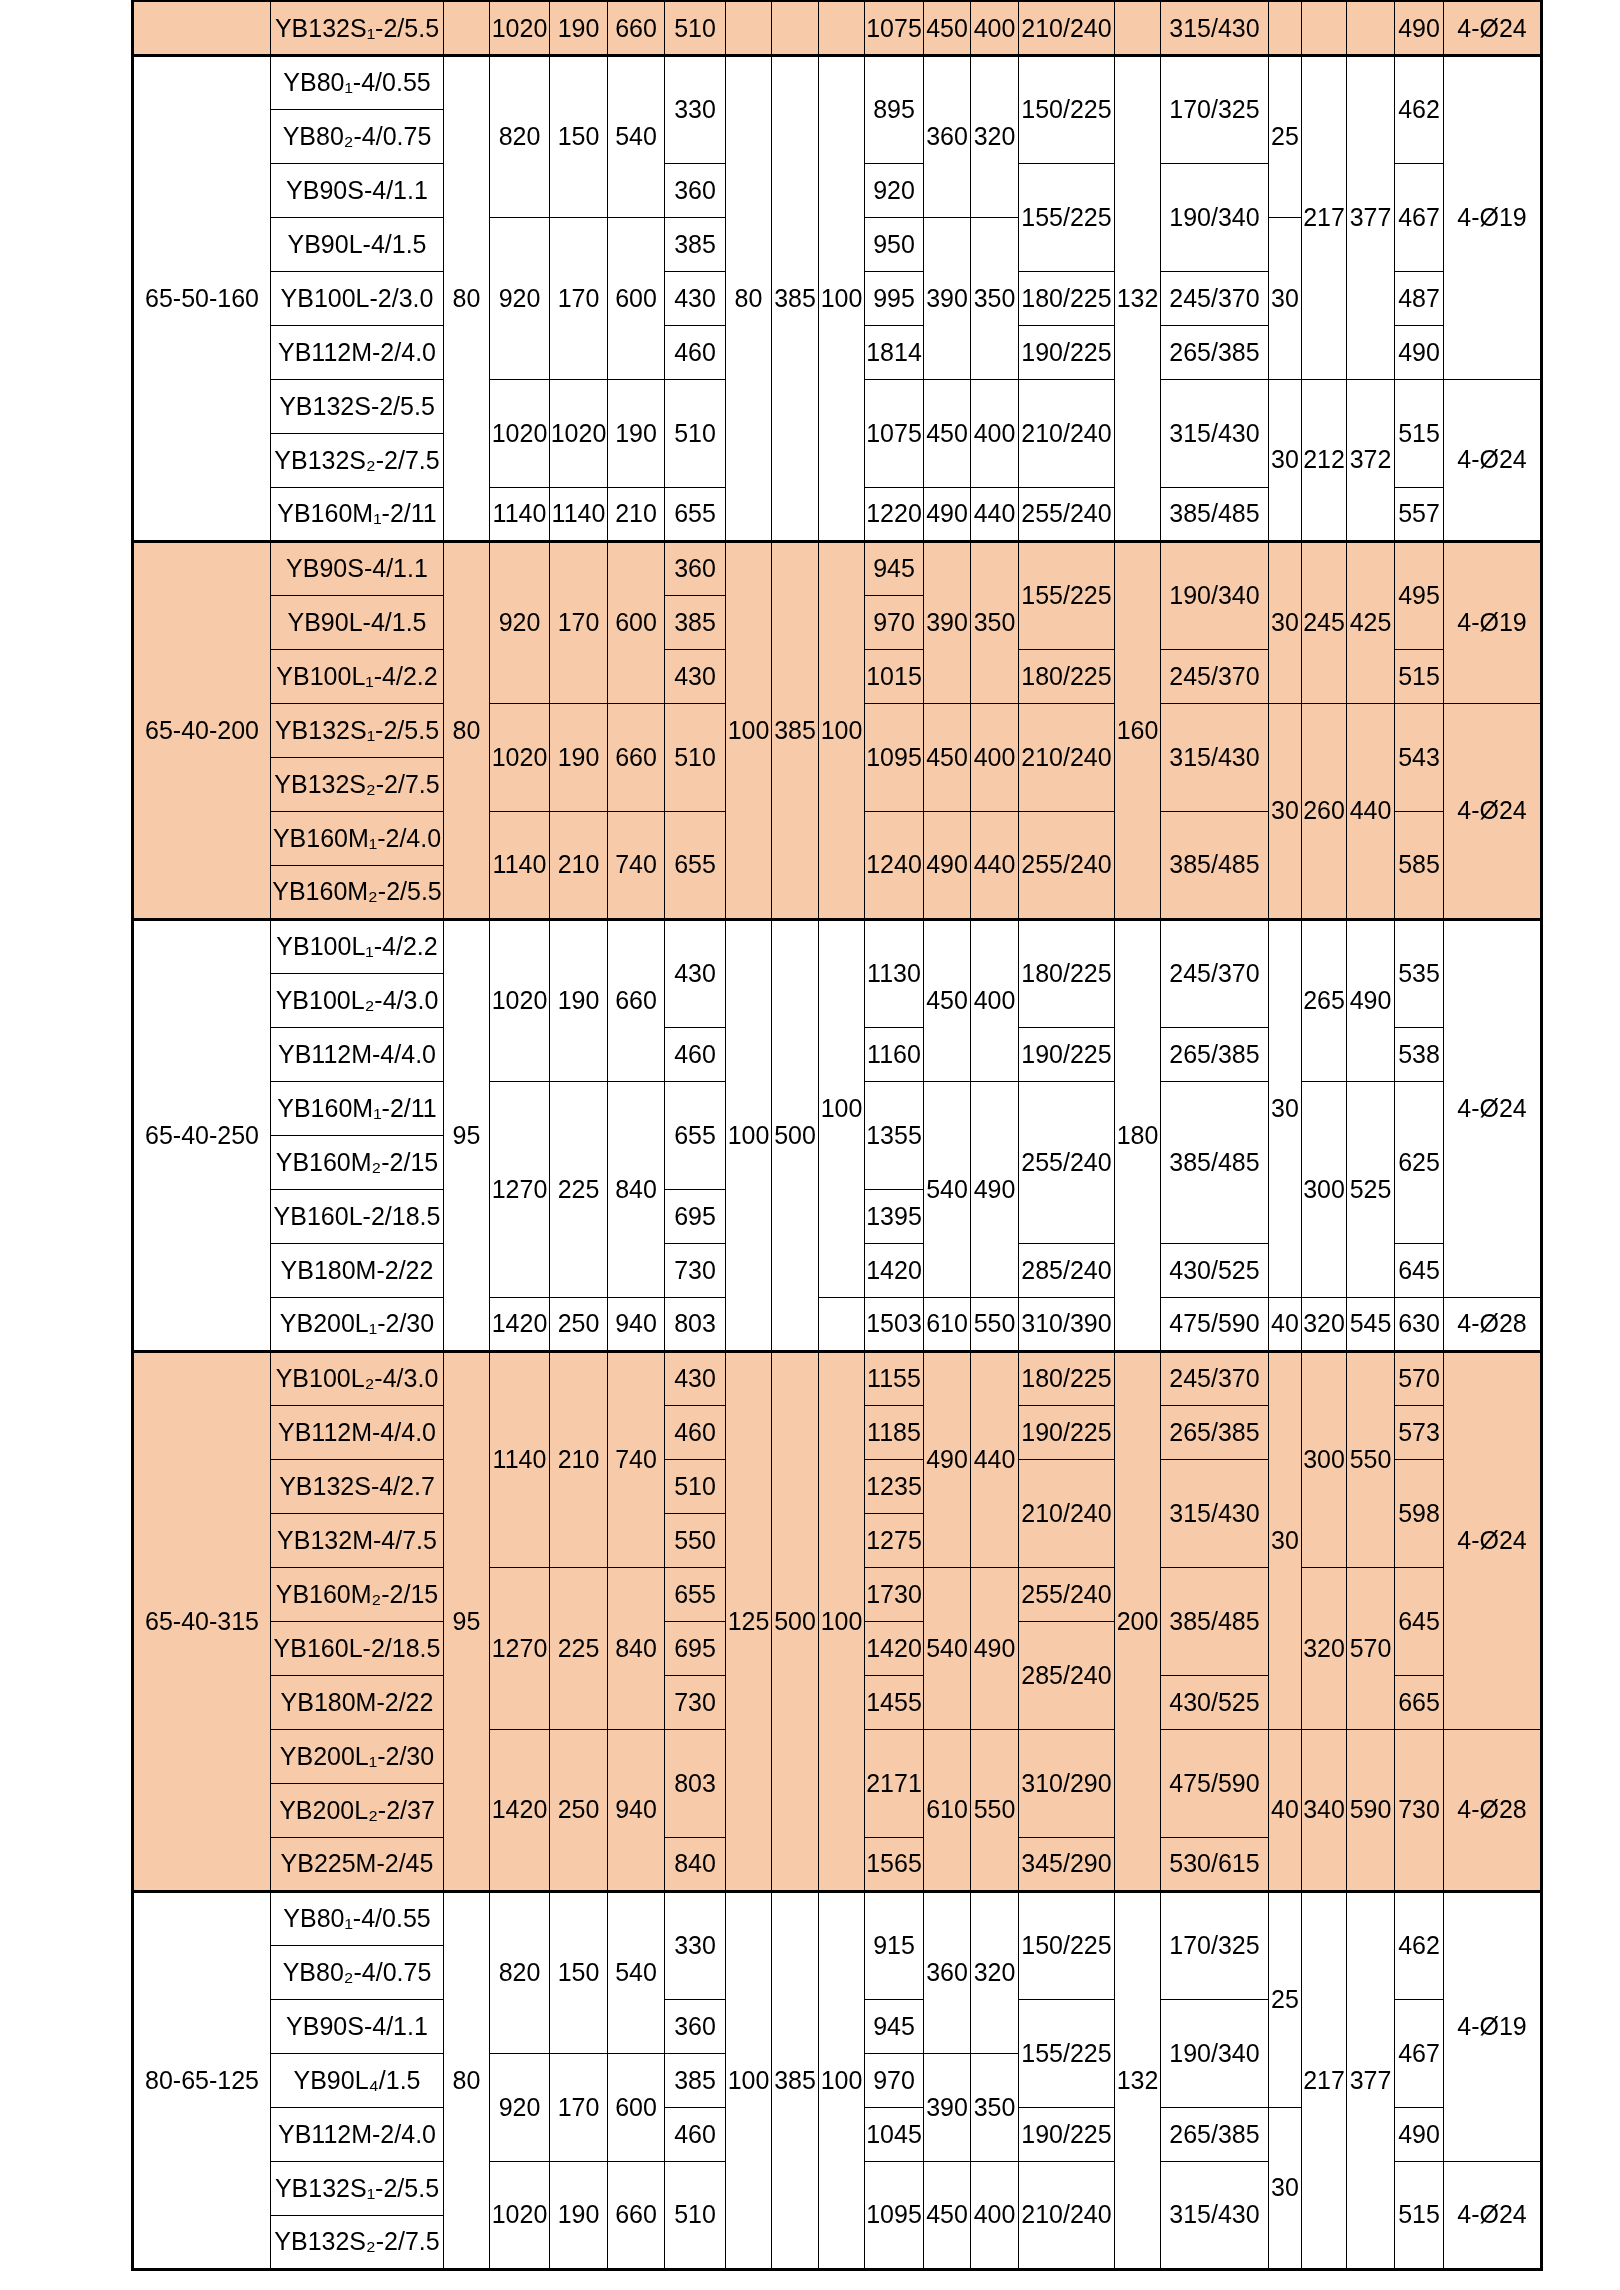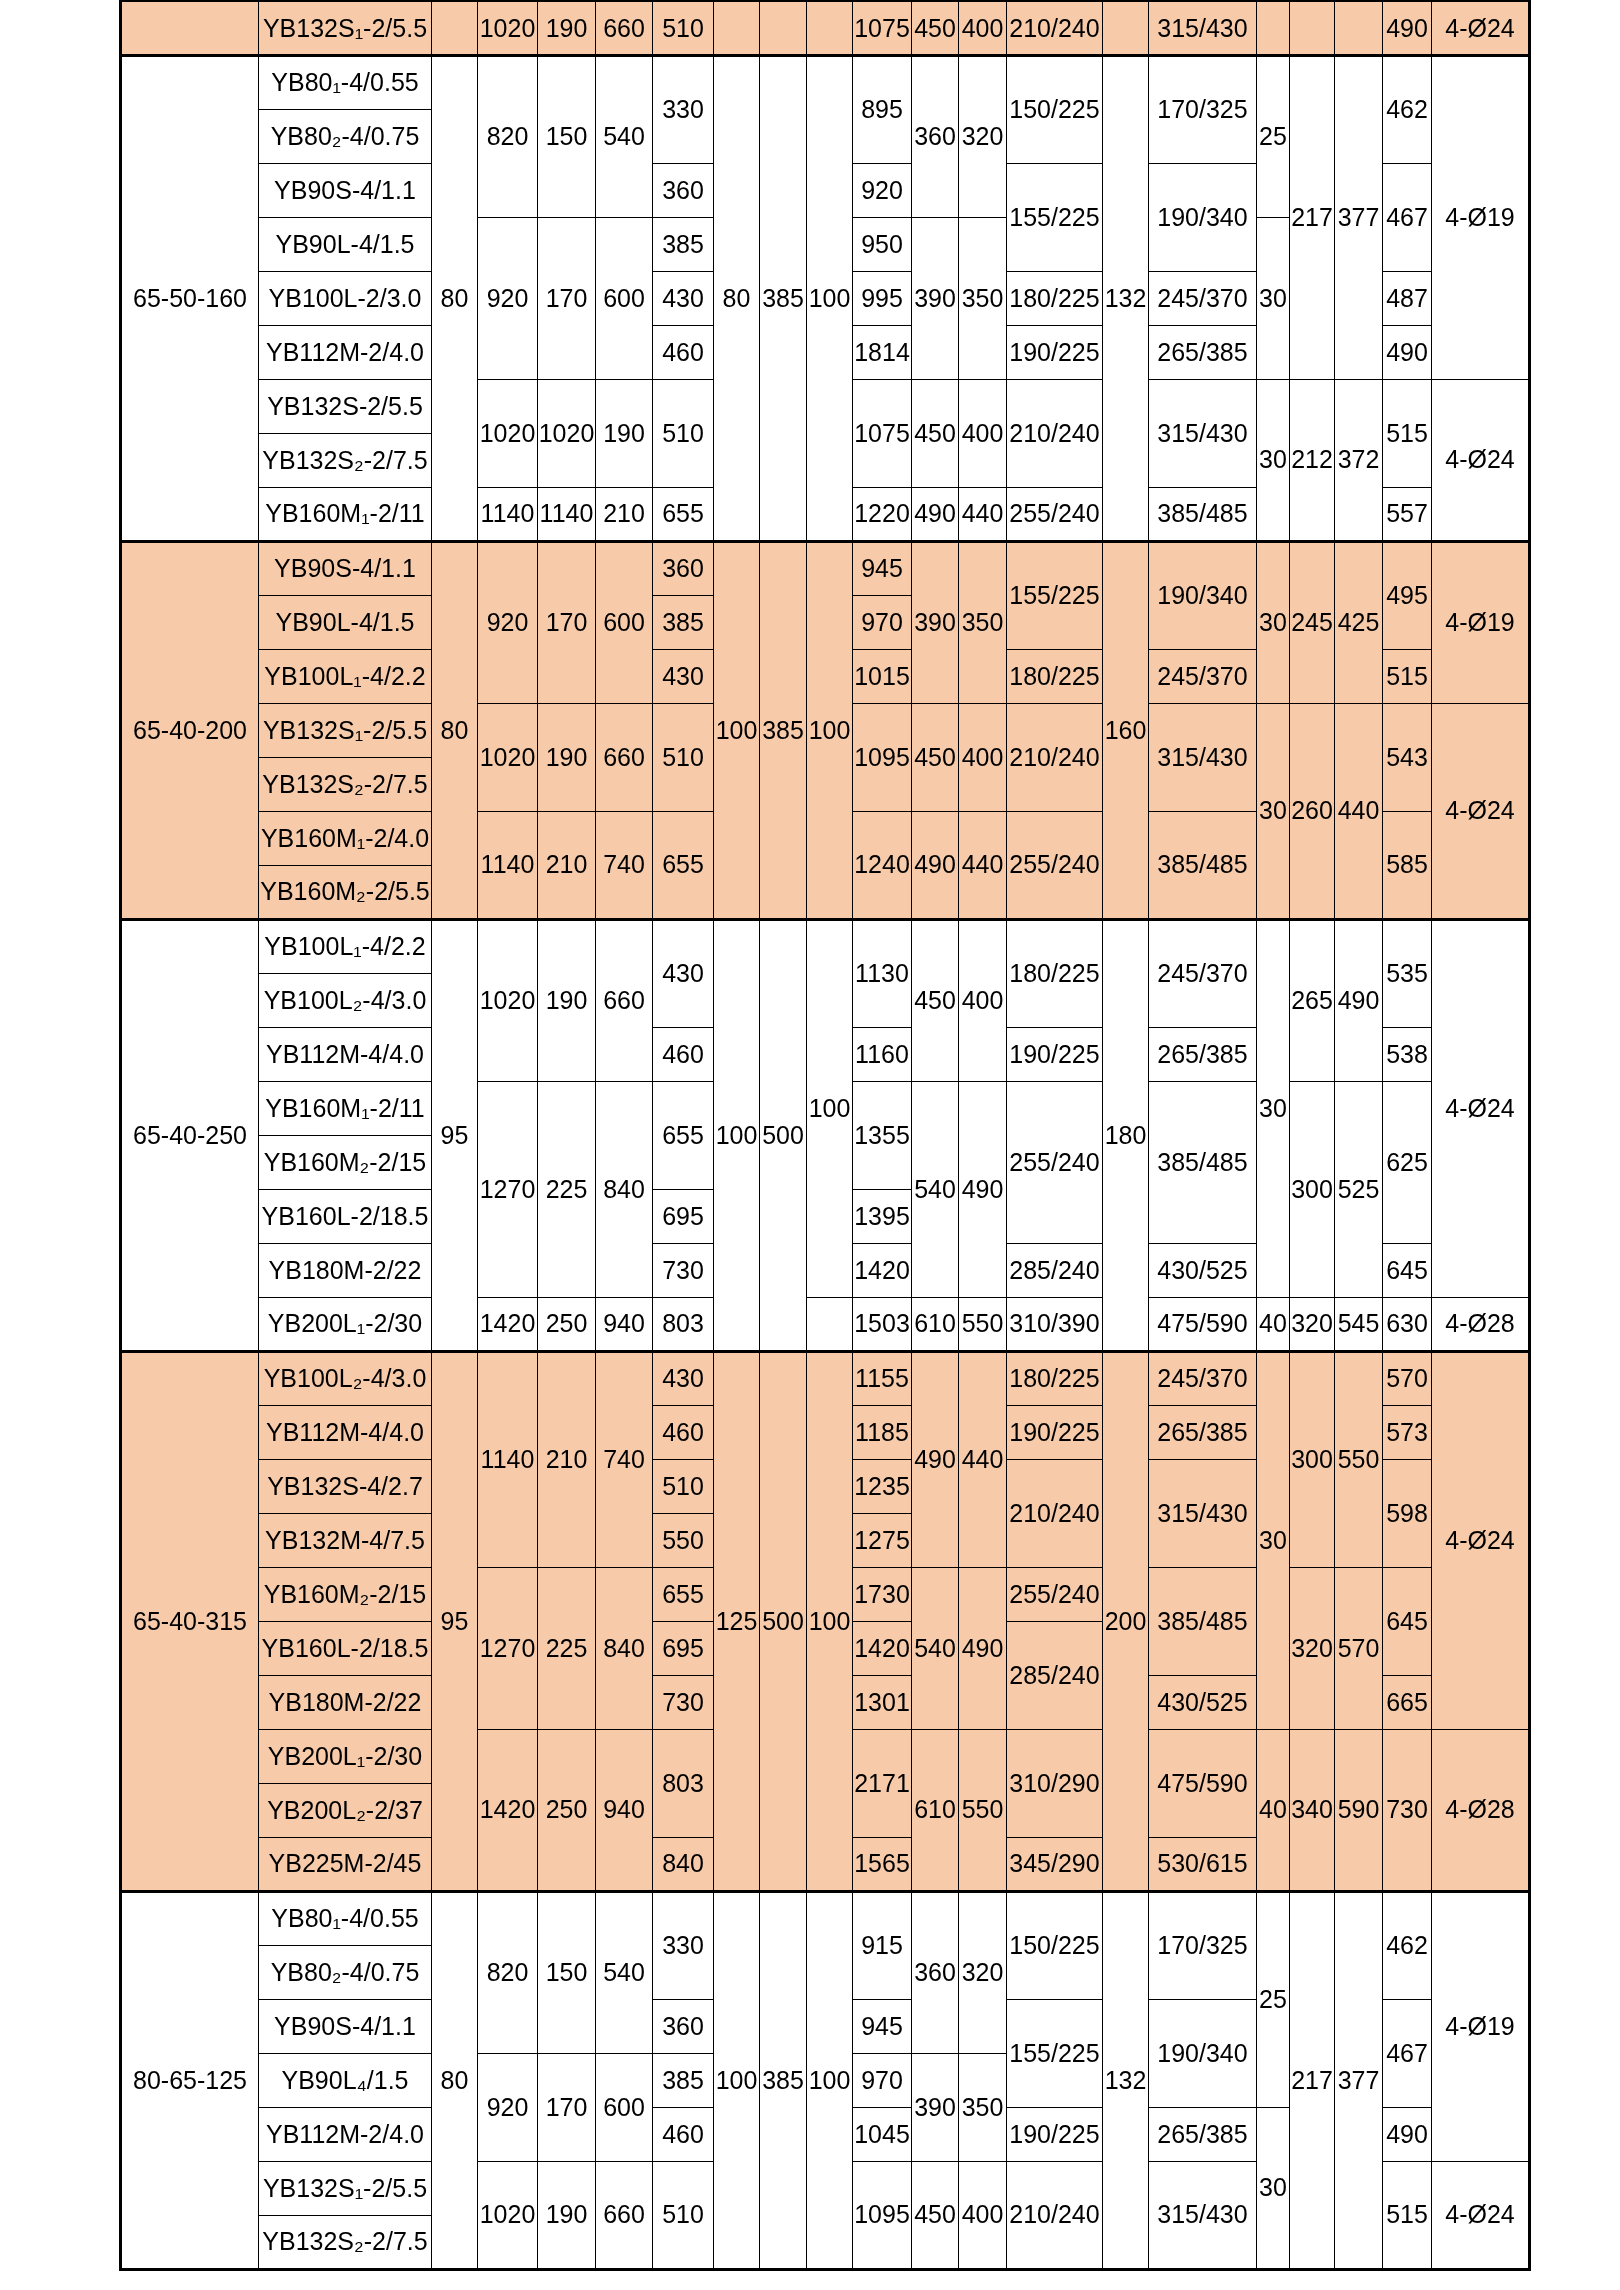--- a/index.html
+++ b/index.html
@@ -1,21 +1,21 @@
 <!DOCTYPE html>
 <html style="--peach: #F7CBAA;font-size:14.3px"><head>
 <meta charset="utf-8">
 <style>
   html,body{margin:0;padding:0;}
   body{
     width:1620px;height:2291px;position:relative;background:#ffffff;
     font-family:"Liberation Sans","DejaVu Sans",sans-serif;
   }
   .tbl{
-    position:absolute;left:119px;top:0;
+    position:absolute;left:131px;top:0;
     border-collapse:collapse;table-layout:fixed;
     border:3.6px solid #000;border-top-width:2.7px;
   }
   .tbl tr{height:54px;}
   .tbl td{
     border:1.8px solid #000;
     padding:0;
     text-align:center;vertical-align:middle;
     font-size:25px;line-height:1.05;color:#000;
     overflow:hidden;white-space:nowrap;
@@ -390,21 +390,21 @@
       </tr>
       <tr>
         <td rowspan="1" class="c1 peach">YB160L-2/18.5</td>
         <td rowspan="1" class="c6 peach">695</td>
         <td rowspan="1" class="c10 peach">1420</td>
         <td rowspan="2" class="c13 peach">285/240</td>
       </tr>
       <tr>
         <td rowspan="1" class="c1 peach">YB180M-2/22</td>
         <td rowspan="1" class="c6 peach">730</td>
-        <td rowspan="1" class="c10 peach">1301</td>
+        <td rowspan="1" class="c10 peach">1455</td>
         <td rowspan="1" class="c15 peach">430/525</td>
         <td rowspan="1" class="c19 peach">665</td>
       </tr>
       <tr>
         <td rowspan="1" class="c1 peach">YB200L₁-2/30</td>
         <td rowspan="3" class="c3 peach">1420</td>
         <td rowspan="3" class="c4 peach">250</td>
         <td rowspan="3" class="c5 peach">940</td>
         <td rowspan="2" class="c6 peach">803</td>
         <td rowspan="2" class="c10 peach">2171</td>

